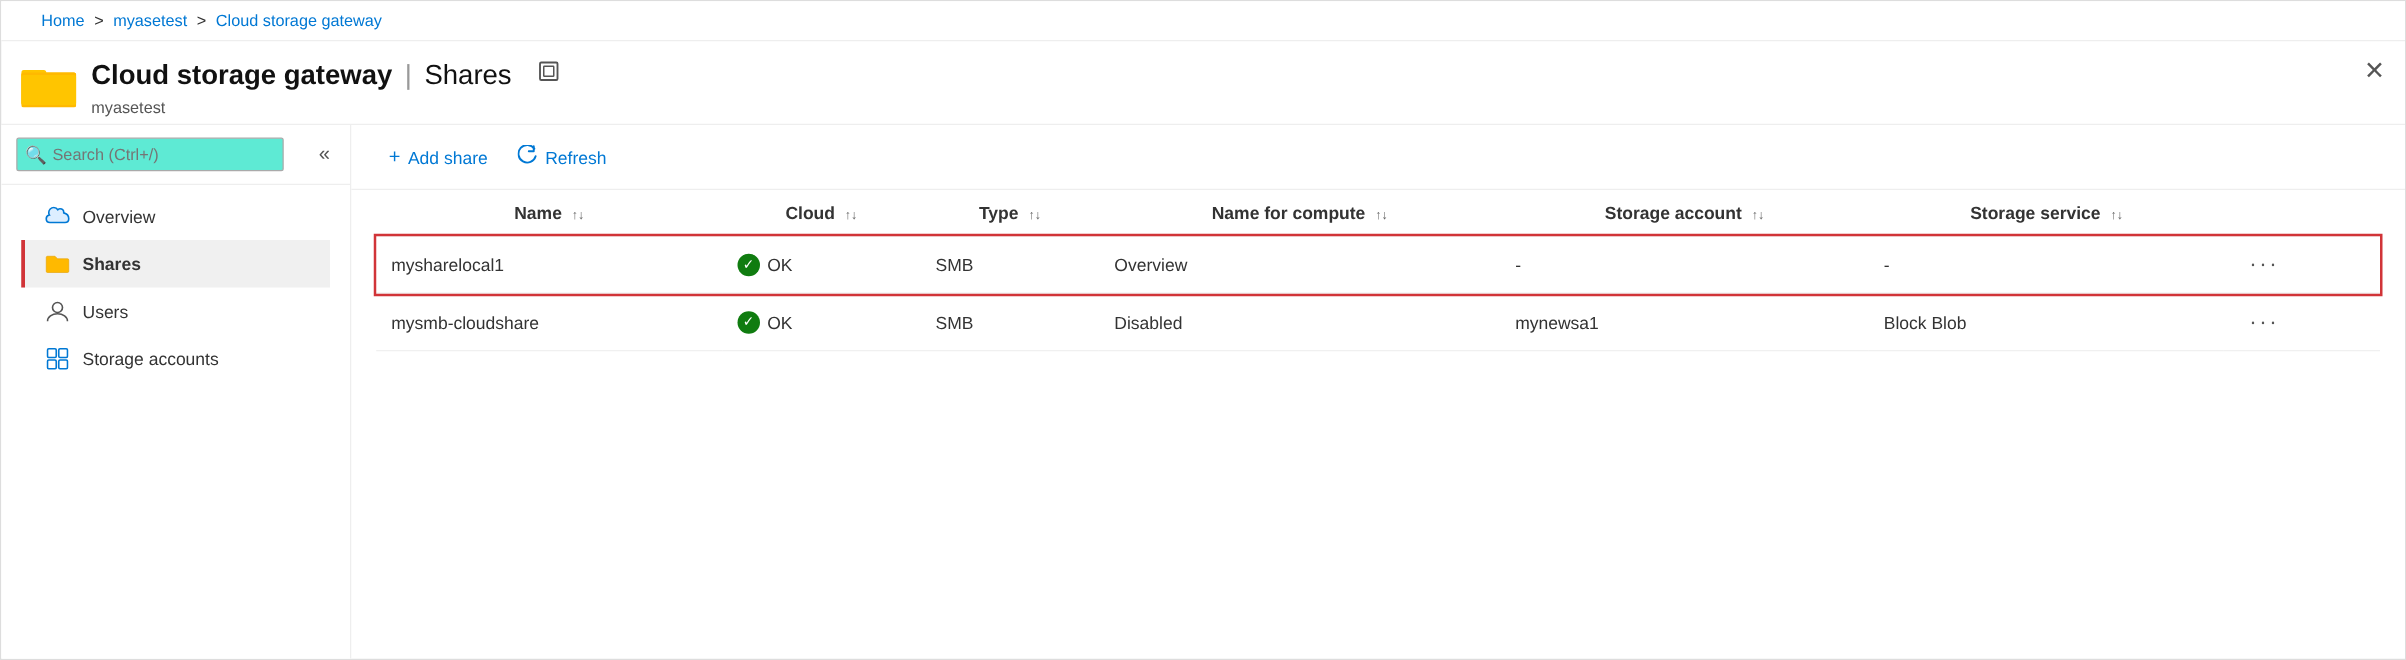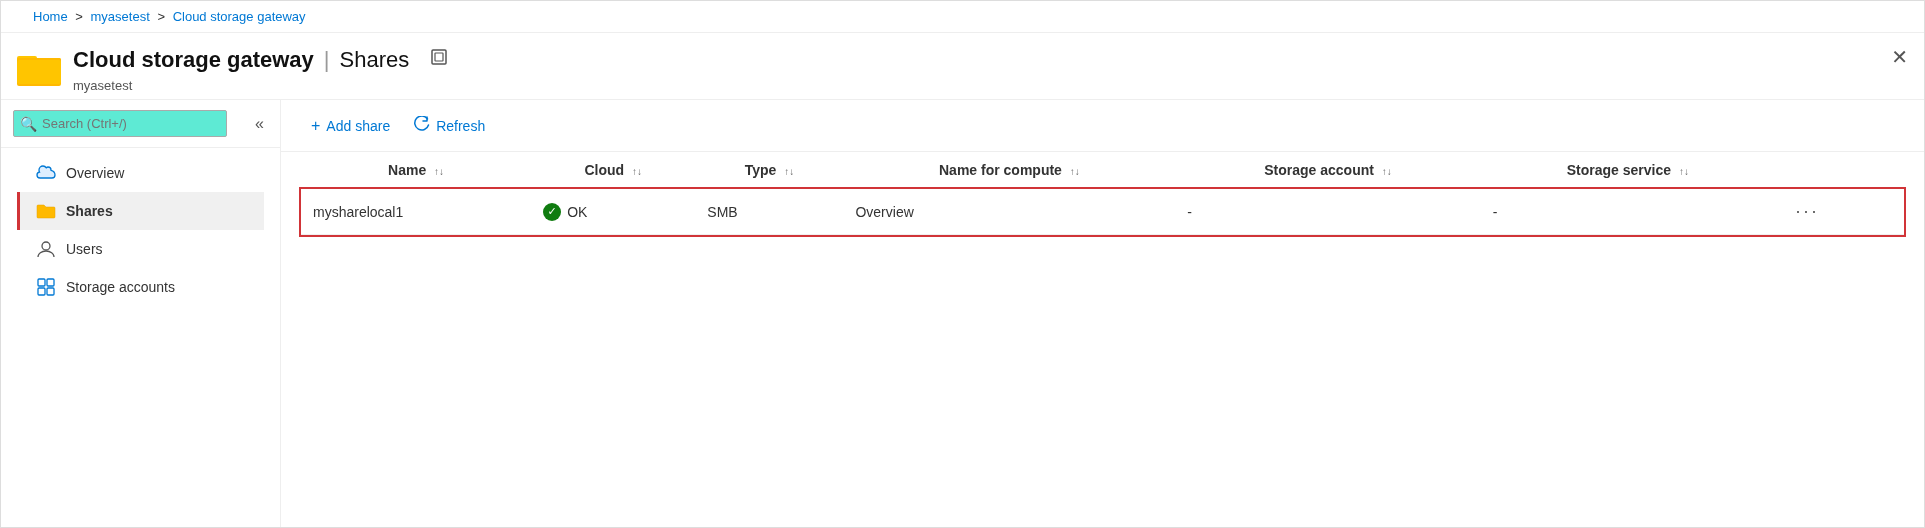--- a/index.html
+++ b/index.html
@@ -437,19 +437,35 @@
               </td>
               <td>SMB</td>
               <td>Overview</td>
               <td>-</td>
               <td>-</td>
               <td>
                 <button class="more-btn">···</button>
               </td>
             </tr>
 
+            <tr>
+              <td>mysmb-cloudshare</td>
+              <td>
+                <div class="status-ok">
+                  <div class="status-dot">✓</div>
+                  <span>OK</span>
+                </div>
+              </td>
+              <td>SMB</td>
+              <td>Disabled</td>
+              <td>mynewsa1</td>
+              <td>Block Blob</td>
+              <td>
+                <button class="more-btn">···</button>
+              </td>
+            </tr>
 
           </tbody>
         </table>
       </div>
     </div>
   </div>
 </div>
 
 </body></html>

